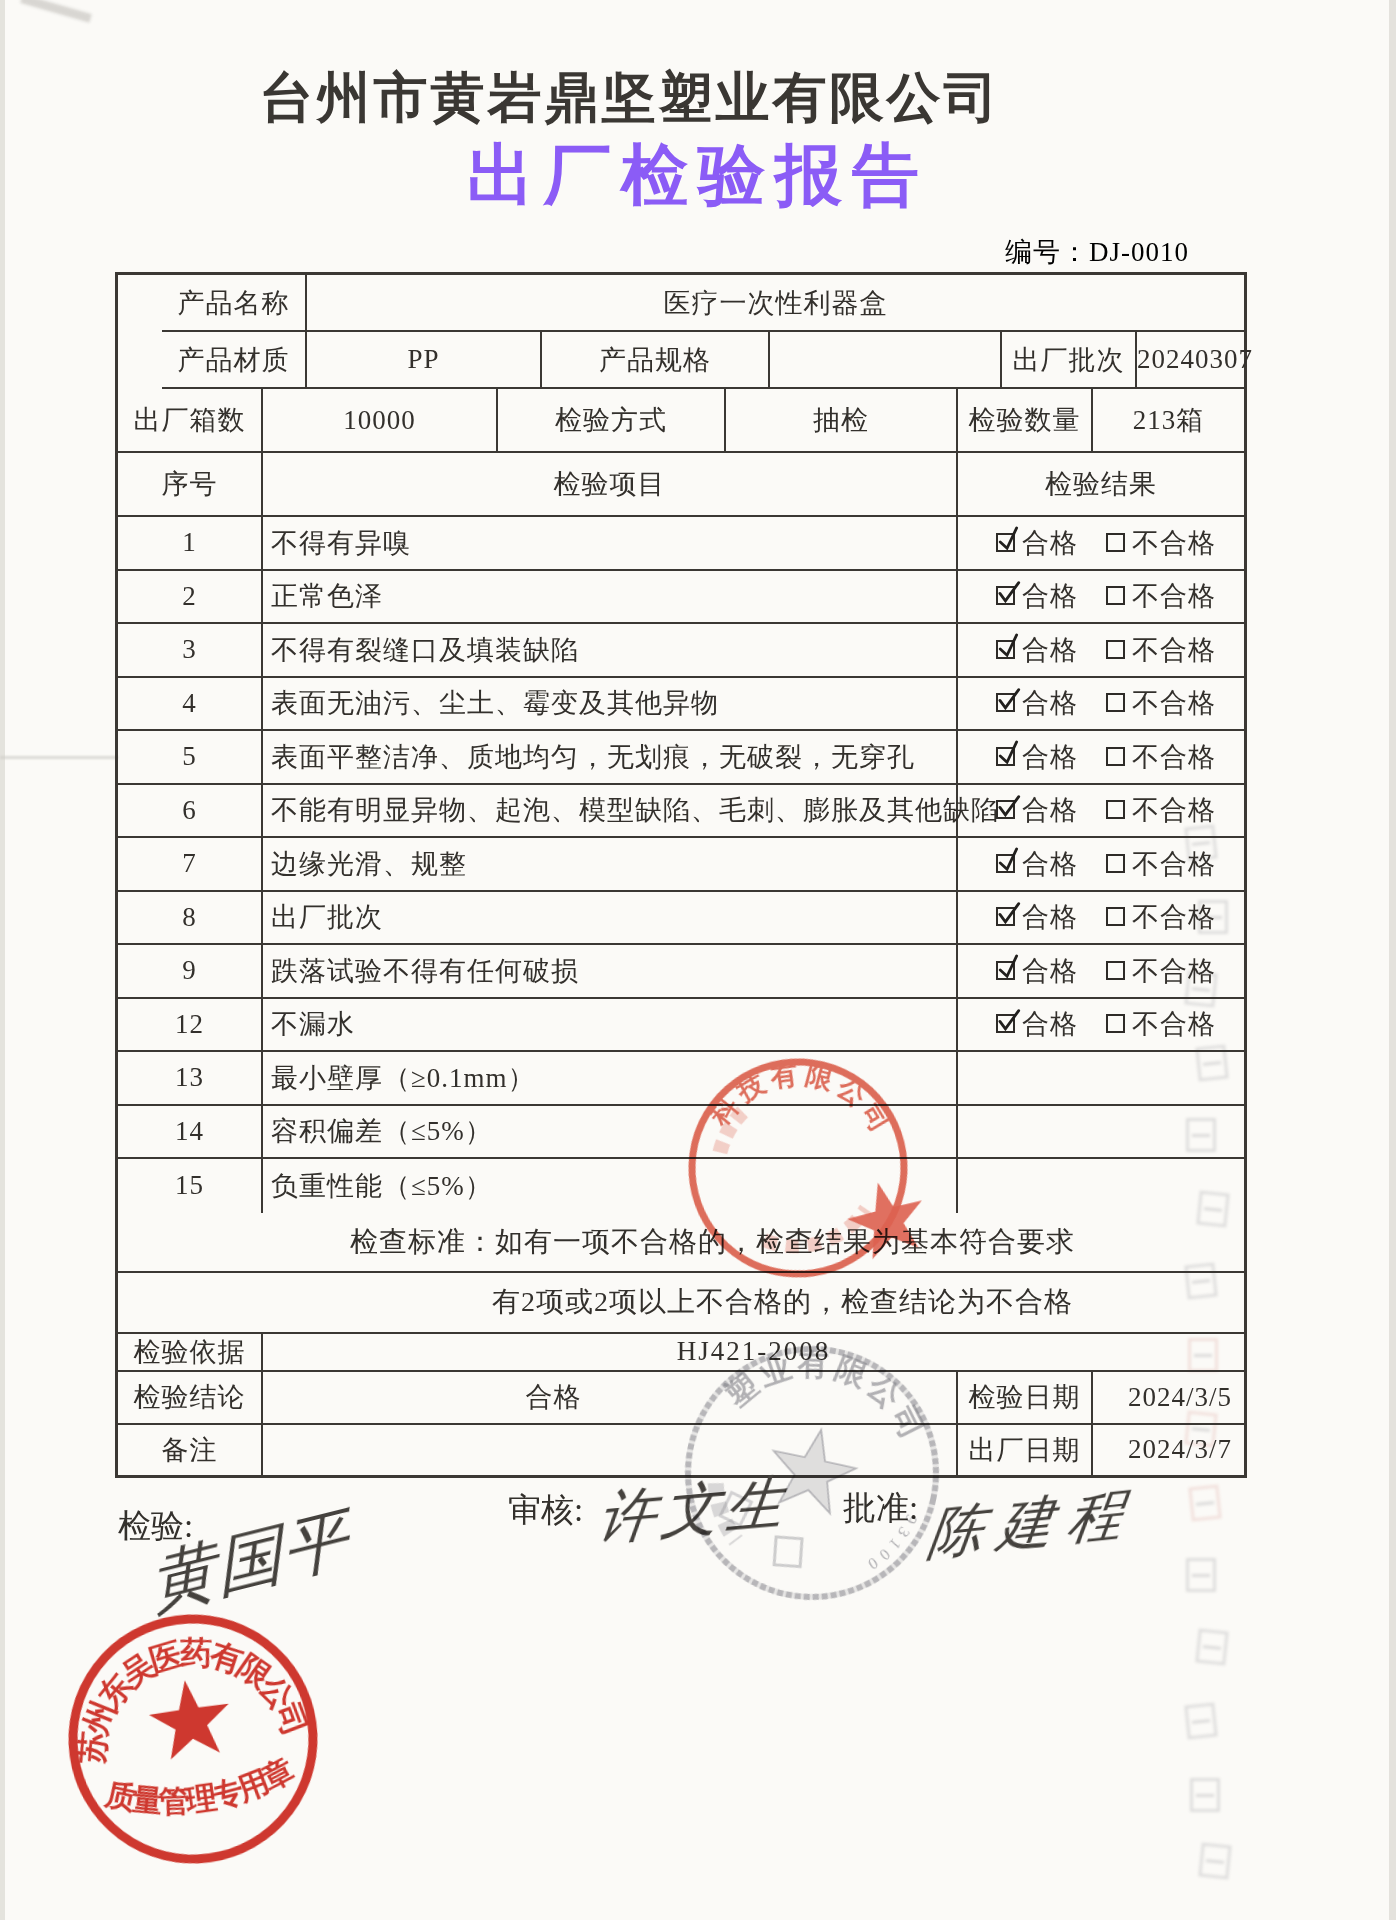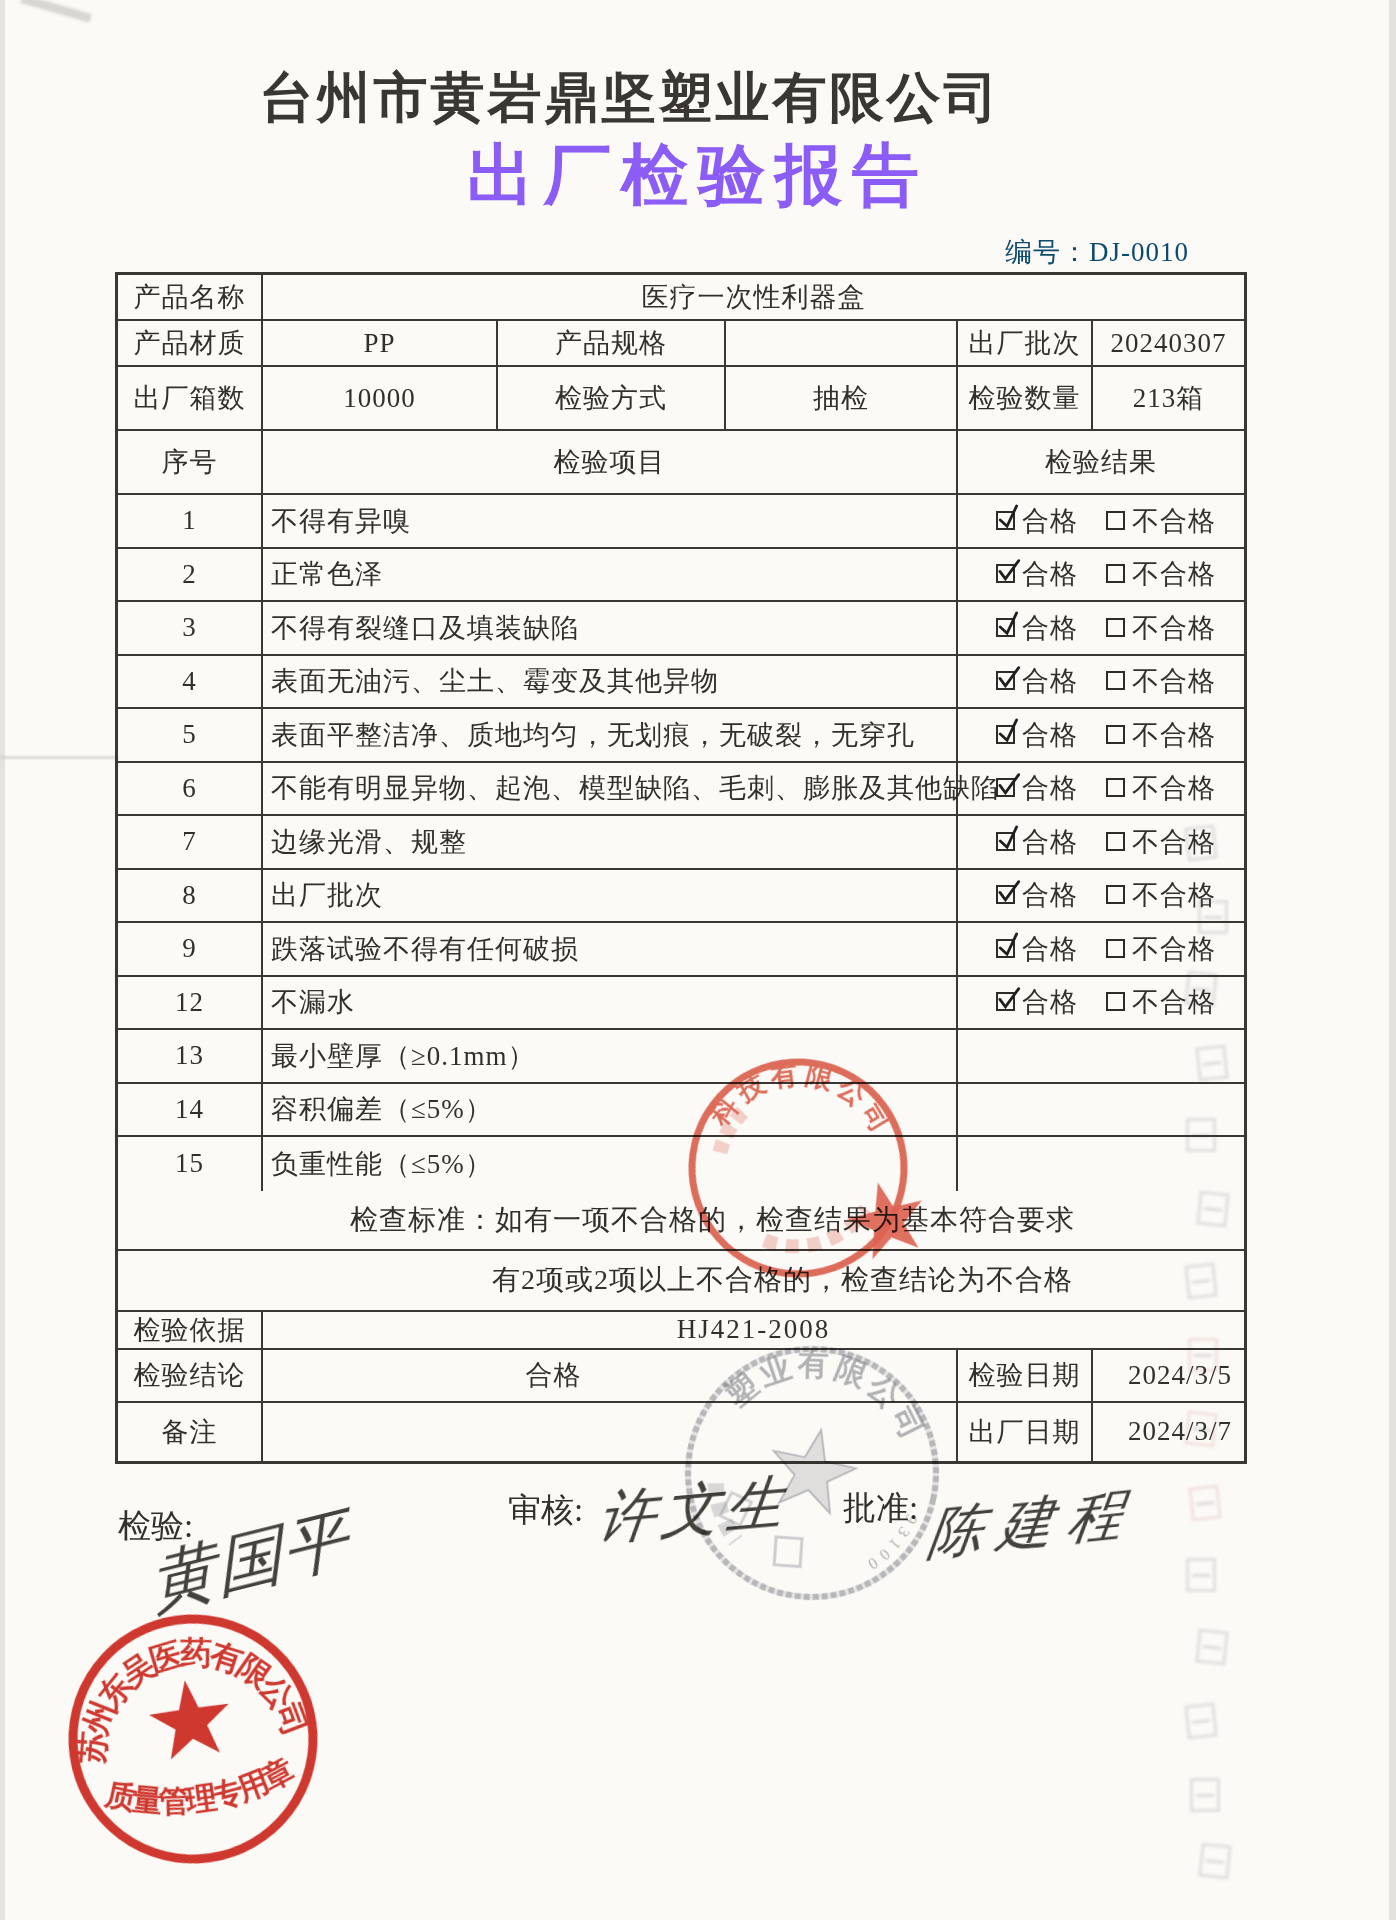--- a/index.html
+++ b/index.html
@@ -7,34 +7,34 @@
     position:relative;width:1396px;height:1920px;margin:0 auto;
     background:#fbfaf7;overflow:hidden;
     font-family:"Liberation Serif","DejaVu Serif",serif;
     color:#33302c;
   }
   
   .title1{position:absolute;left:0;top:62px;width:1260px;text-align:center;
     font-size:54px;font-weight:600;letter-spacing:3px;color:#3a3733;}
   .title2{position:absolute;left:0;top:130px;width:1396px;text-align:center;
     font-size:67px;font-weight:600;letter-spacing:10px;color:#8b5cf6;}
-  .serial{position:absolute;left:1005px;top:234px;font-size:27px;color:#0c4a6e;letter-spacing:1px;}
+  .serial{position:absolute;left:1005px;top:234px;font-size:27px;color:#000000;letter-spacing:1px;}
   
   .doc-table{position:absolute;left:115px;top:272px;width:1132px;
     border:3px solid #3b3834;box-sizing:border-box;background:transparent;}
   .trow{display:flex;border-bottom:2px solid #3b3834;align-items:stretch;box-sizing:border-box;}
   .trow:last-child{border-bottom:none;}
   .cell{display:flex;align-items:center;justify-content:center;
     border-right:2px solid #3b3834;box-sizing:border-box;
     font-size:27px;letter-spacing:1px;overflow:visible;white-space:nowrap;}
   .cell:last-child{border-right:none;}
-  .r-info{height:46px;} .r-info3{height:64px;} .r-head{height:64px;}
+  .r-info{height:57px;margin-left:44px;} .r-info3{height:64px;} .r-head{height:64px;}
   .item-row{height:53.5px;}
   .r-std1{height:60px;} .r-std2{height:61px;}
-  .r-basis{height:38px;} .r-concl{height:53px;} .r-remark{height:58px;}
+  .r-basis{height:38px;} .r-concl{height:53px;} .r-remark{height:50px;}
   .w-label{width:145px;flex:none;}
   .w-v1{width:235px;flex:none;} .w-l2{width:228px;flex:none;} .w-v2{width:232px;flex:none;}
   .w-l3{width:135px;flex:none;} .w-v3{flex:1;}
   .w-no{width:145px;flex:none;} .w-item{width:695px;flex:none;} .w-res{flex:1;}
   .c-item{justify-content:flex-start;padding-left:8px;}
   .c-result{justify-content:flex-start;padding-left:38px;}
   .full-cell{flex:1;justify-content:flex-start;border-right:none;}
   .std1-cell{padding-left:232px;font-size:28px;}
   .std2-cell{padding-left:374px;font-size:28px;}
   .basis-cell{justify-content:center;letter-spacing:2px;}

